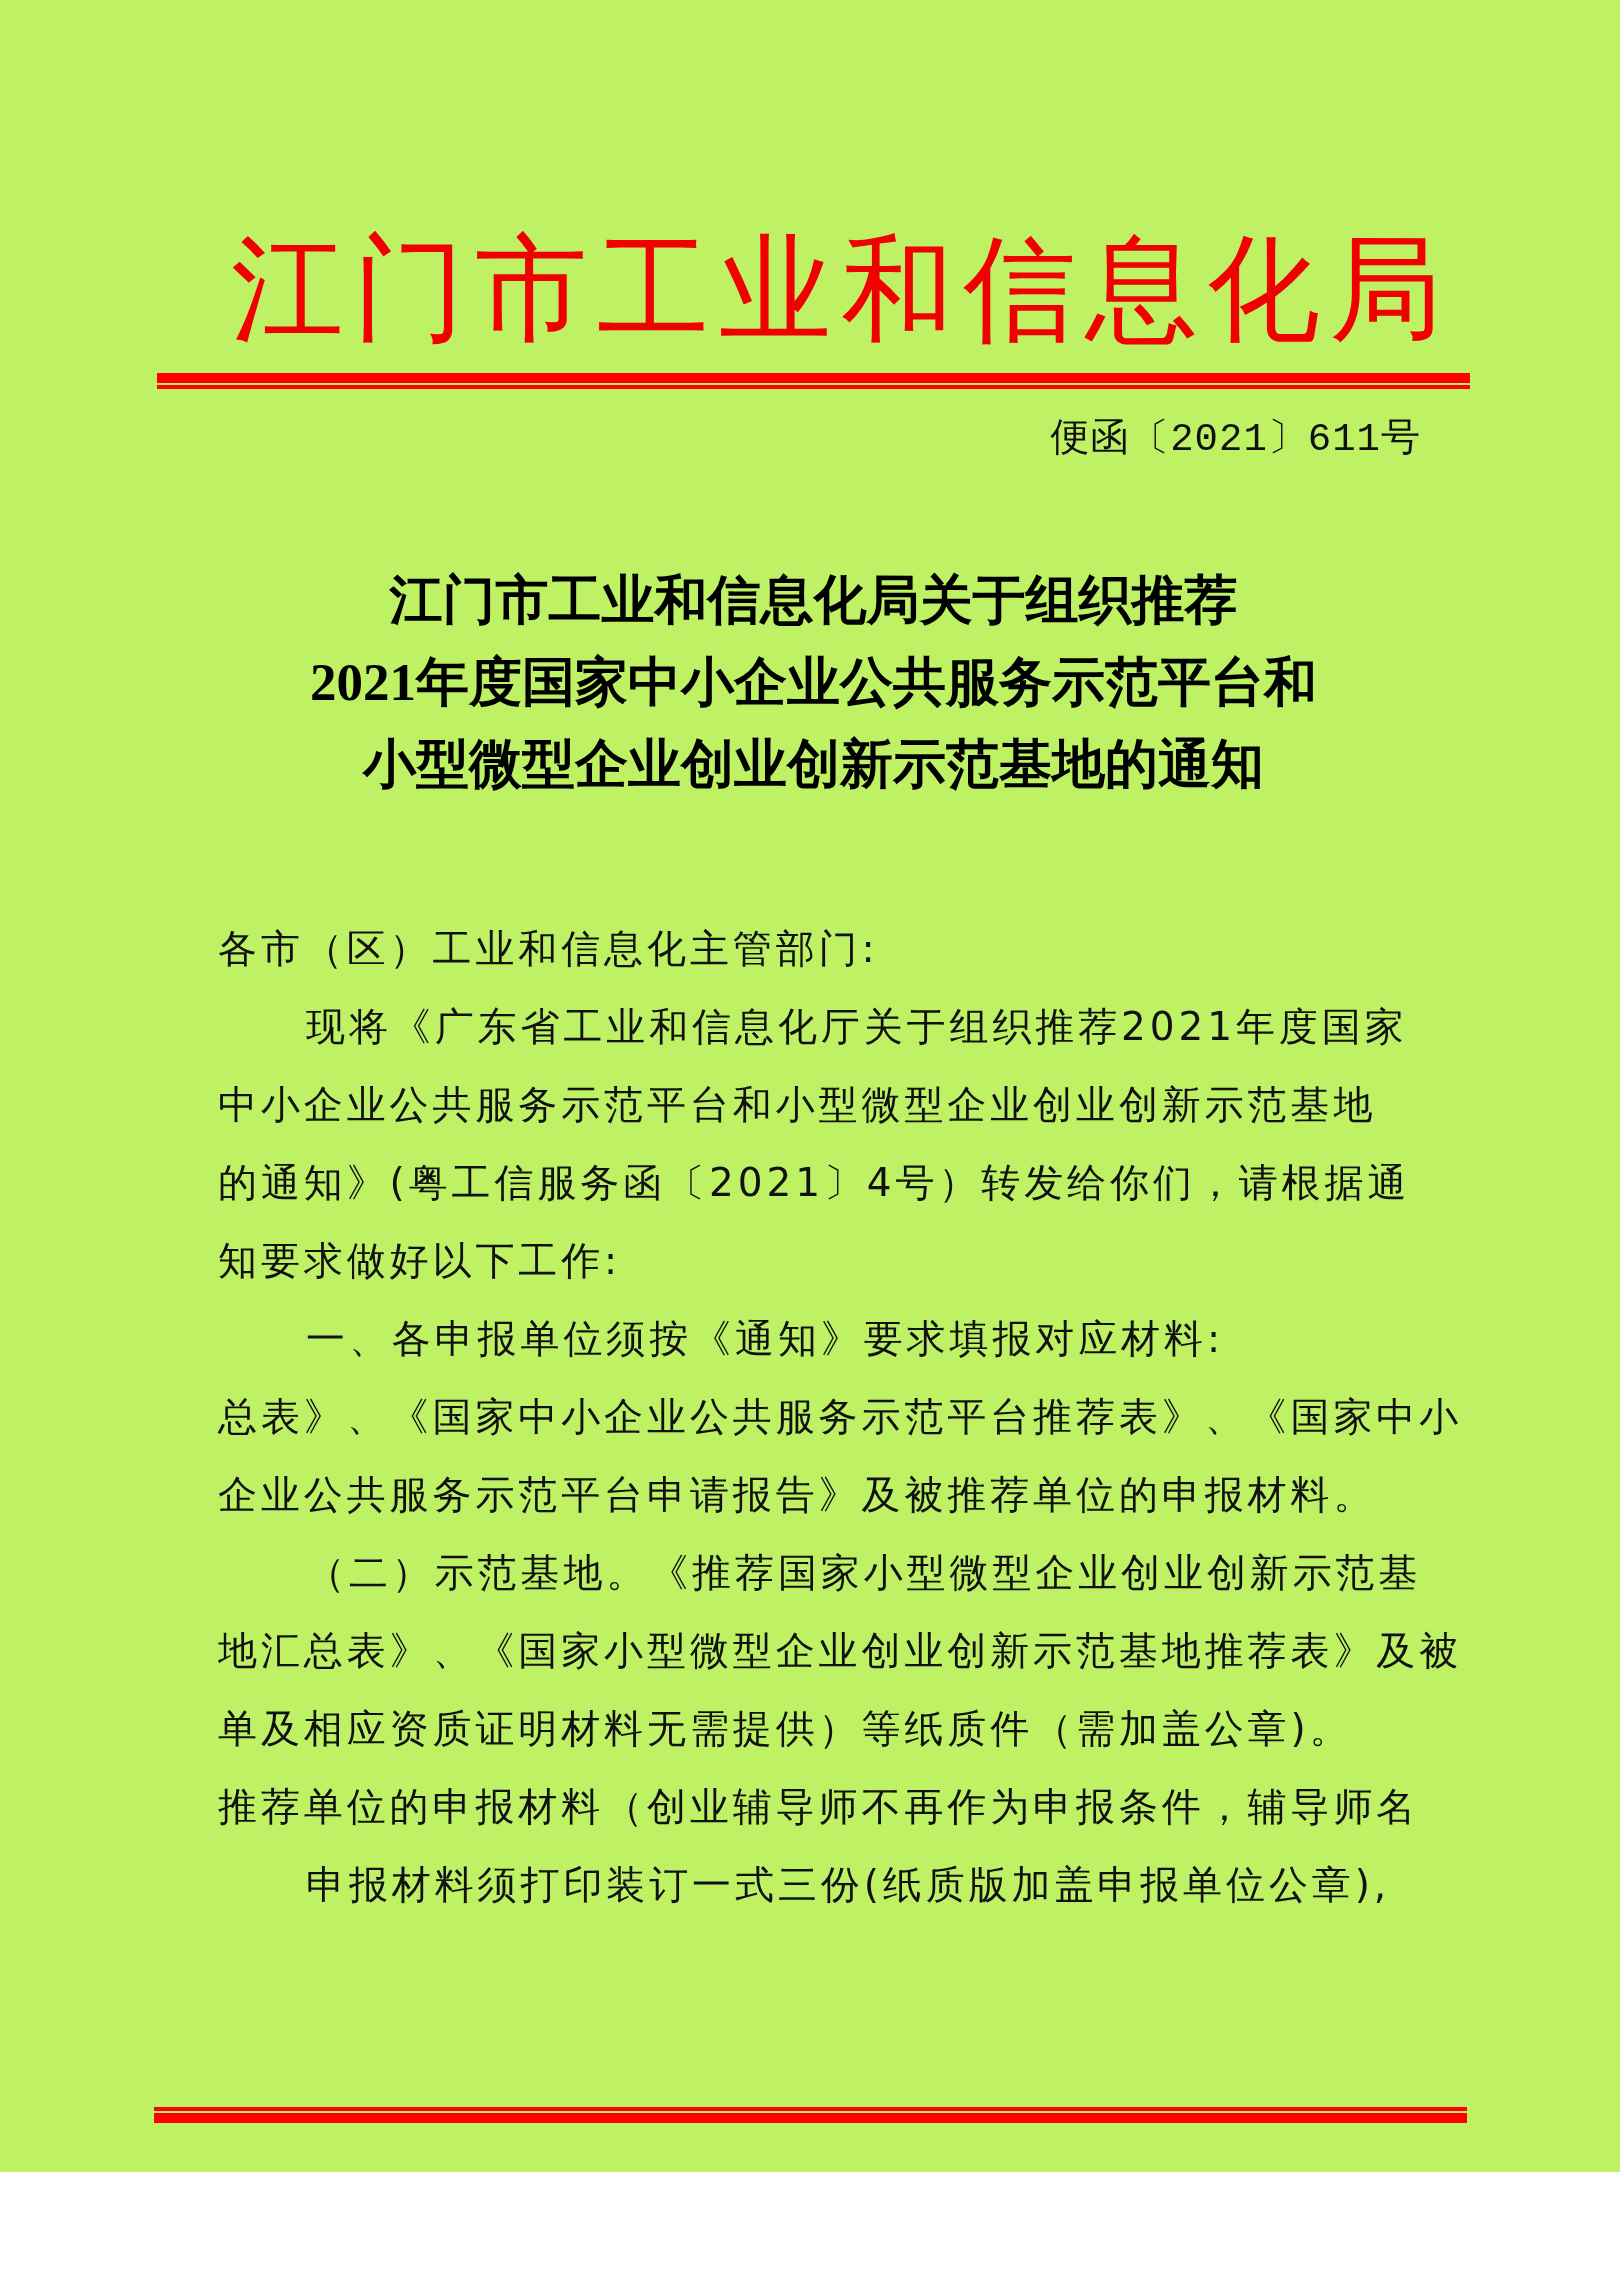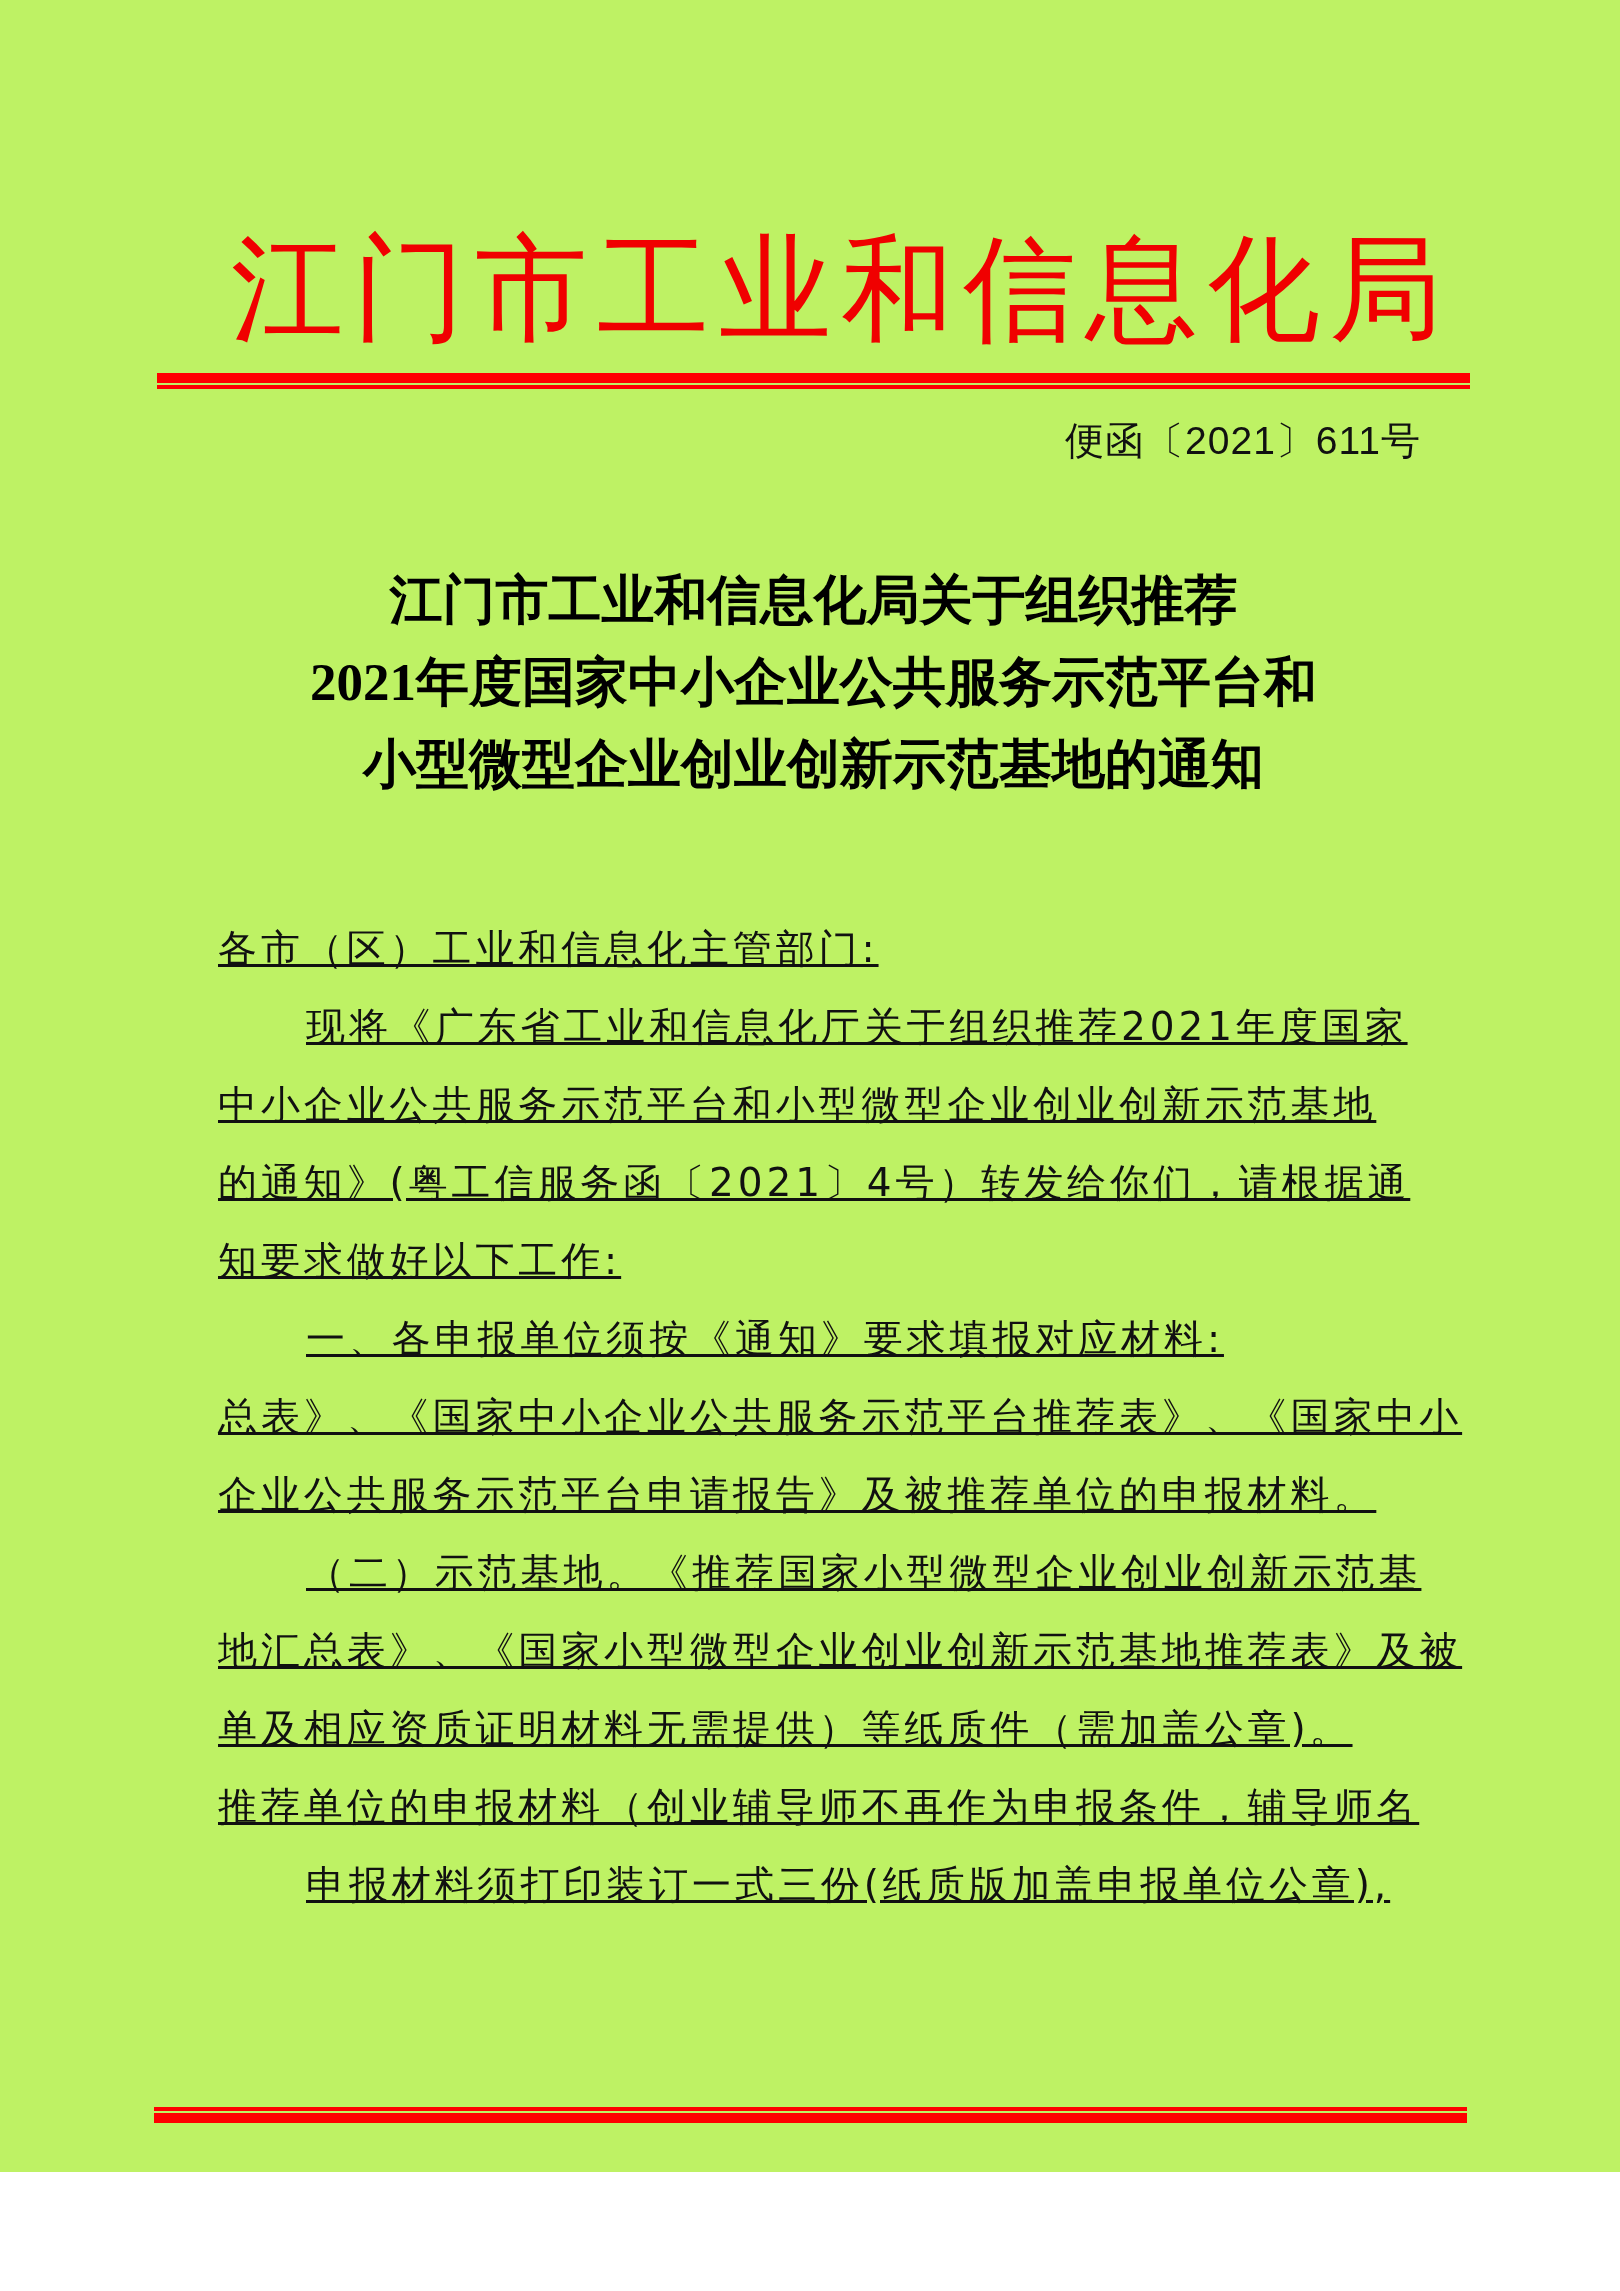--- a/index.html
+++ b/index.html
@@ -18,40 +18,39 @@
   }
 
   .rule { position: absolute; background: #ff0000; }
   .rule-top-thick { left: 157px; top: 373px; width: 1313px; height: 9.8px; }
   .rule-top-thin  { left: 157px; top: 385px; width: 1313px; height: 3.9px; }
   .rule-bot-thin  { left: 154px; top: 2107px; width: 1313px; height: 3.9px; }
   .rule-bot-thick { left: 154px; top: 2113px; width: 1313px; height: 9.8px; }
 
   .doc-number {
     position: absolute; right: 199px; top: 416px;
-    font-family: Liberation Sans, sans-serif;
+    font-family: Liberation Mono, monospace;
     font-size: 39px; line-height: 49px; color: #111;
     white-space: nowrap; letter-spacing: 1px;
   }
 
   .doc-title {
     position: absolute; left: 157px; top: 559px; width: 1313px;
     text-align: center;
     font-family: "Liberation Serif", "DejaVu Serif", serif;
     font-weight: bold; color: #000;
     font-size: 53px; line-height: 82px;
   }
   .doc-title .line { display: block; white-space: nowrap; }
 
   .body-text {
     position: absolute; left: 218px; top: 910px; width: 1215px;
     font-family: "DejaVu Sans", "Liberation Sans", sans-serif;
     font-size: 39px; line-height: 78px; color: #111;
     letter-spacing: 3.9px;
-    text-decoration: underline;
   }
   .body-text .ln { display: block; white-space: nowrap; height: 78px; }
   .body-text .indent { padding-left: 88px; }
 </style>
 </head>
 <body>
 
 <div class="page">
 
   <div class="org-title">江门市工业和信息化局</div>

